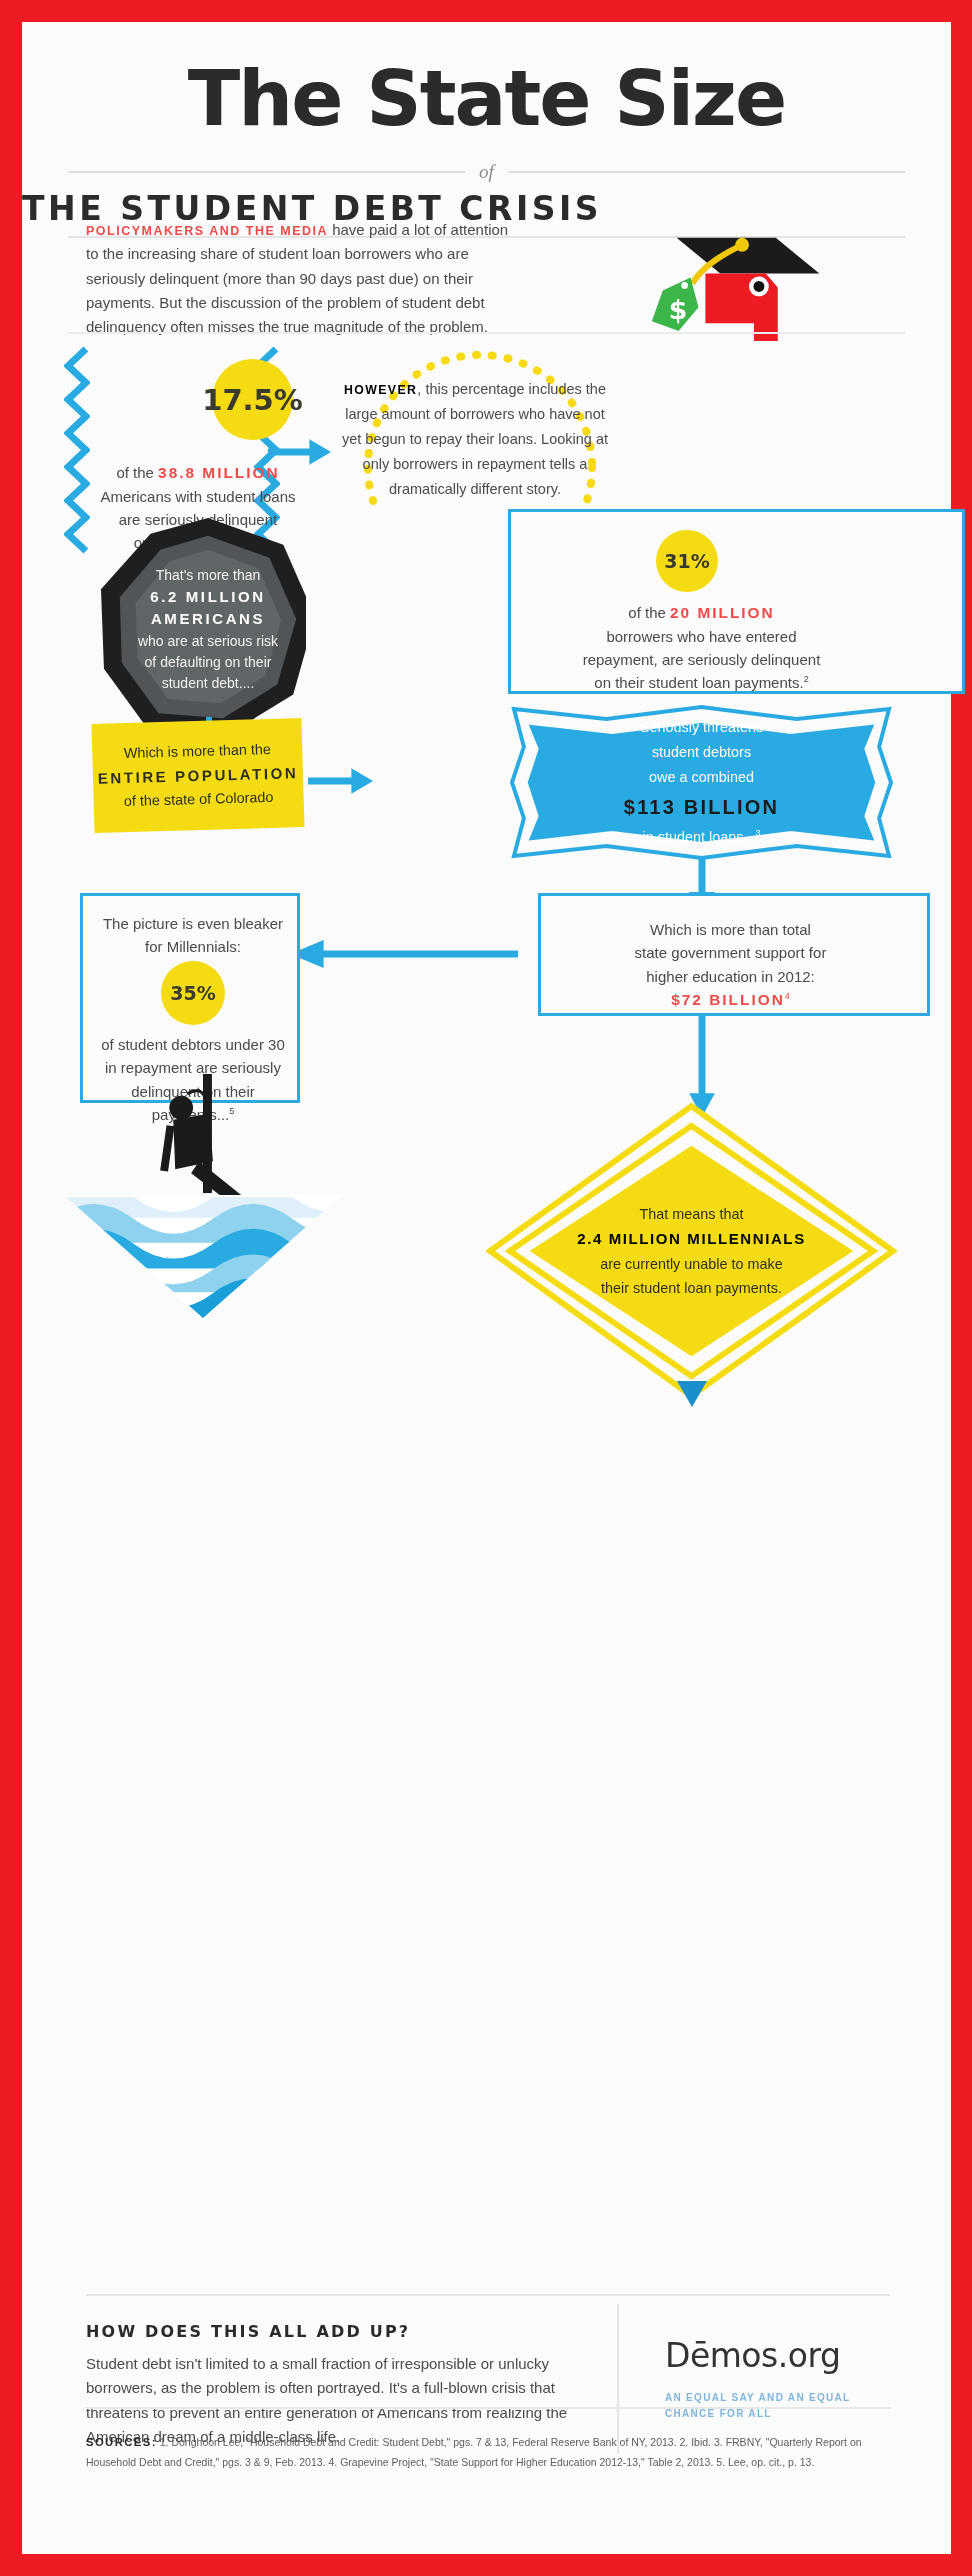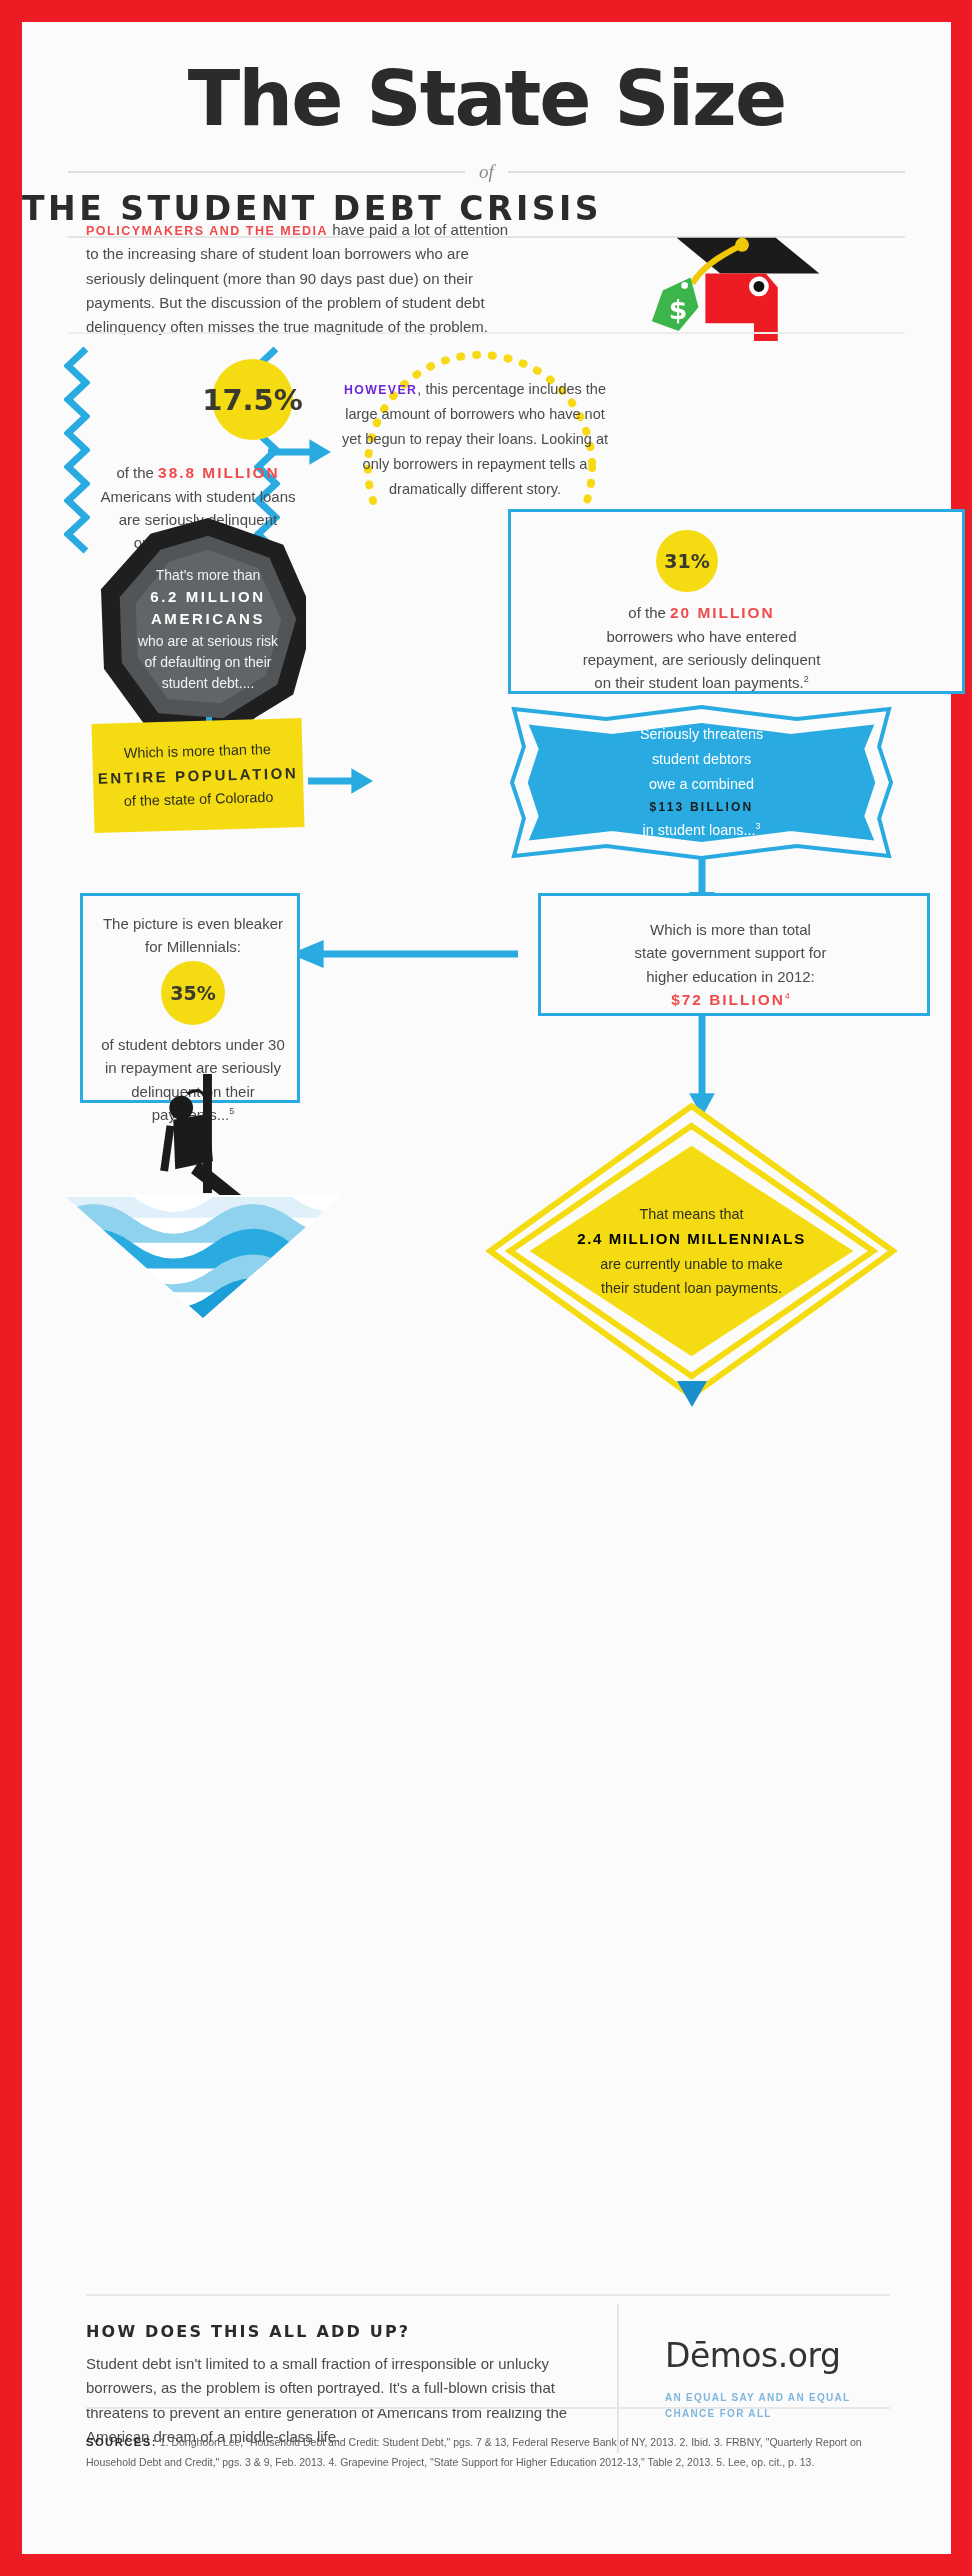--- a/index.html
+++ b/index.html
@@ -94,21 +94,21 @@
     display:flex; flex-direction:column; align-items:center; justify-content:center;
     text-align:center; color:#2f2f1f; font-size:14.4px; line-height:1.6;
   }
   .colorado .big { font-weight:700; letter-spacing:2.6px; font-size:15px; }
   
   .burst-text {
     position:absolute; inset:0; display:flex; flex-direction:column;
     align-items:center; justify-content:center; text-align:center;
     color:#ffffff; font-size:14.4px; line-height:1.75; padding:0 52px;
   }
-  .burst-text .dk { color:#1b1b1b; font-weight:700; letter-spacing:2.2px; font-size:12px; }
+  .burst-text .dk { color:#1b1b1b; font-weight:700; letter-spacing:2.2px; font-size:20px; }
   
   .diamond-text {
     position:absolute; inset:0; display:flex; flex-direction:column;
     align-items:center; justify-content:center; text-align:center;
     color:#2f2f1f; font-size:14.4px; line-height:1.7;
   }
   .diamond-text .red { color:#000000; font-weight:700; letter-spacing:1.6px; font-size:15px; }
   
   .foot-rule { position:absolute; left:64px; top:2272px; width:804px; height:2px; background:#e8e8e8; }
   .foot-head {
@@ -194,21 +194,21 @@
       <line x1="0" y1="15" x2="44" y2="15" stroke="#29abe2" stroke-width="7"></line>
       <polygon points="42,2 64,15 42,28" fill="#29abe2"></polygon>
     </svg>
 
     <svg style="position:absolute; left:329px; top:320px;" width="258" height="266" viewBox="0 0 260 268">
       <circle cx="130" cy="126" r="113" fill="none" stroke="#f7d914" stroke-width="8" stroke-linecap="round" stroke-dasharray="1 15"></circle>
       <circle cx="130" cy="262" r="4.5" fill="#f7d914"></circle>
     </svg>
 
     <div style="position:absolute; left:318px; top:355px; width:270px; text-align:center; font-size:14.5px; line-height:1.72; color:#4b4b4b;">
-      <span style="color:#6d28d9; font-weight:700; letter-spacing:1.4px; font-size:12.3px;">HOWEVER</span><span>, this percentage includes the large amount of borrowers who have not yet begun to repay their loans. Looking at only borrowers in repayment tells a dramatically different story.</span>
+      <span style="color:#000000; font-weight:700; letter-spacing:1.4px; font-size:12.3px;">HOWEVER</span><span>, this percentage includes the large amount of borrowers who have not yet begun to repay their loans. Looking at only borrowers in repayment tells a dramatically different story.</span>
     </div>
 
     <svg style="position:absolute; left:449px; top:576px;" width="22" height="71" viewBox="0 0 22 72">
       <line x1="11" y1="0" x2="11" y2="52" stroke="#f7d914" stroke-width="7" stroke-dasharray="1 13" stroke-linecap="round"></line>
       <polygon points="1,50 21,50 11,70" fill="#f7d914"></polygon>
     </svg>
 
     <div class="nonagon-wrap" style="left:77px; top:496px; width:218px; height:222px;">
       <svg width="218" height="222" style="position:absolute; inset:0;" viewBox="0 0 220 224">
         <polygon points="110,0 186,27 218,100 196,178 128,220 50,214 5,152 2,72 52,16" fill="#1f1f1f"></polygon>

